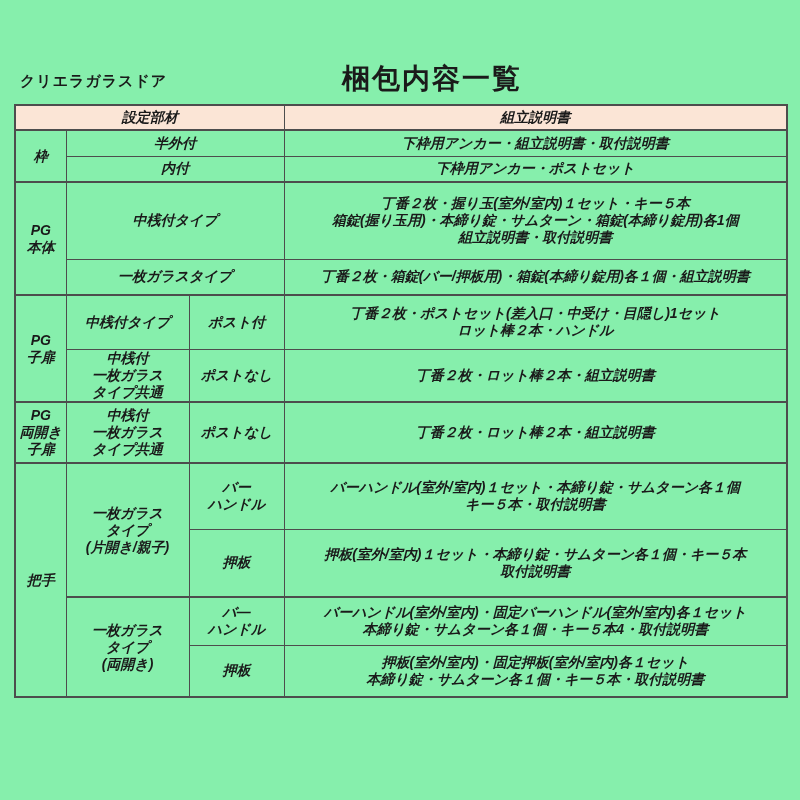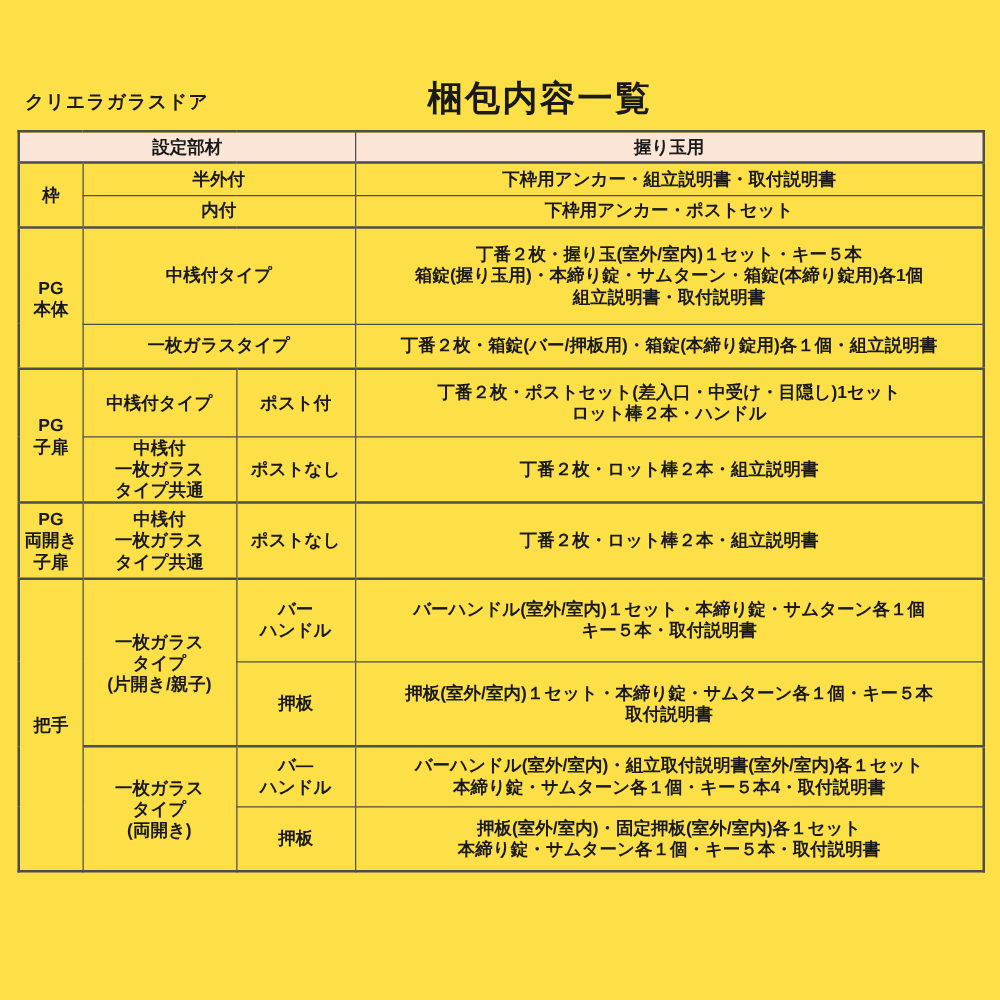--- a/index.html
+++ b/index.html
@@ -1,19 +1,19 @@
 <!DOCTYPE html>
 <html><head>
 <meta charset="utf-8">
 <style>
   html,body{margin:0;padding:0;background:#ffffff;}
   .page{
     position:relative;
     width:800px;height:800px;
-    background:#fde047;
+    background:#86efac;
     font-family:"Liberation Sans","DejaVu Sans",sans-serif;
     font-weight:bold;
     color:#1a1a1a;
     overflow:hidden;
   }
   .header{position:relative;height:104px;}
   .product{
     position:absolute;left:20px;top:72px;
     font-size:15px;letter-spacing:1px;
   }
@@ -25,20 +25,21 @@
     margin:0 0 6px 14px;
     font-size:13px;color:#cc1111;letter-spacing:1px;
   }
   .required .sq{font-size:12px;margin-right:4px;}
   table.pack{
     margin-left:14px;
     border-collapse:collapse;
     border:2px solid #4d4d4d;
     table-layout:fixed;
     width:772px;
+    font-style:italic;
   }
   table.pack td{
     border:1px solid #4d4d4d;
     font-size:14px;
     padding:0;
     text-align:center;
     vertical-align:middle;
     white-space:pre-line;
     line-height:17px;
     overflow:hidden;
@@ -80,21 +81,21 @@
     <colgroup>
       <col style="width:51px">
       <col style="width:123px">
       <col style="width:95px">
       <col style="width:503px">
     </colgroup>
 
     <tbody>
         <tr class="r0">
       <td class="hd" colspan="3">設定部材</td>
-      <td class="hd">握り玉用</td>
+      <td class="hd">組立説明書</td>
     </tr>
 
     <tr class="r1 gb">
       <td rowspan="2">枠</td>
       <td colspan="2">半外付</td>
       <td class="content">下枠用アンカー・組立説明書・取付説明書</td>
     </tr>
     <tr class="r2">
       <td colspan="2">内付</td>
       <td class="content">下枠用アンカー・ポストセット</td>
@@ -154,21 +155,21 @@
       <td>押板</td>
       <td class="content">押板(室外/室内)１セット・本締り錠・サムターン各１個・キー５本
 取付説明書</td>
     </tr>
     <tr class="r10 gb">
       <td rowspan="2">一枚ガラス
 タイプ
 (両開き)</td>
       <td>バ―
 ハンドル</td>
-      <td class="content">バーハンドル(室外/室内)・組立取付説明書(室外/室内)各１セット
+      <td class="content">バーハンドル(室外/室内)・固定バーハンドル(室外/室内)各１セット
 本締り錠・サムターン各１個・キー５本4・取付説明書</td>
     </tr>
     <tr class="r11">
       <td>押板</td>
       <td class="content">押板(室外/室内)・固定押板(室外/室内)各１セット
 本締り錠・サムターン各１個・キー５本・取付説明書</td>
     </tr>
   </tbody>
     </table>
 

